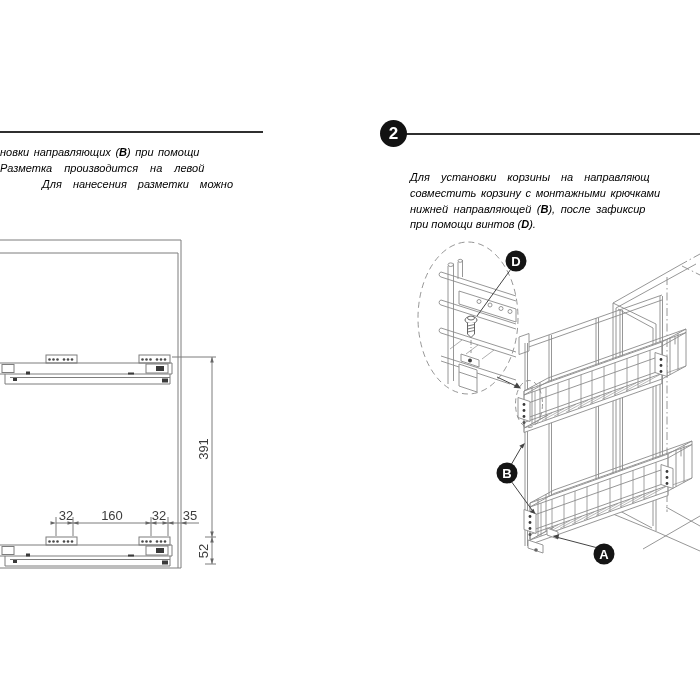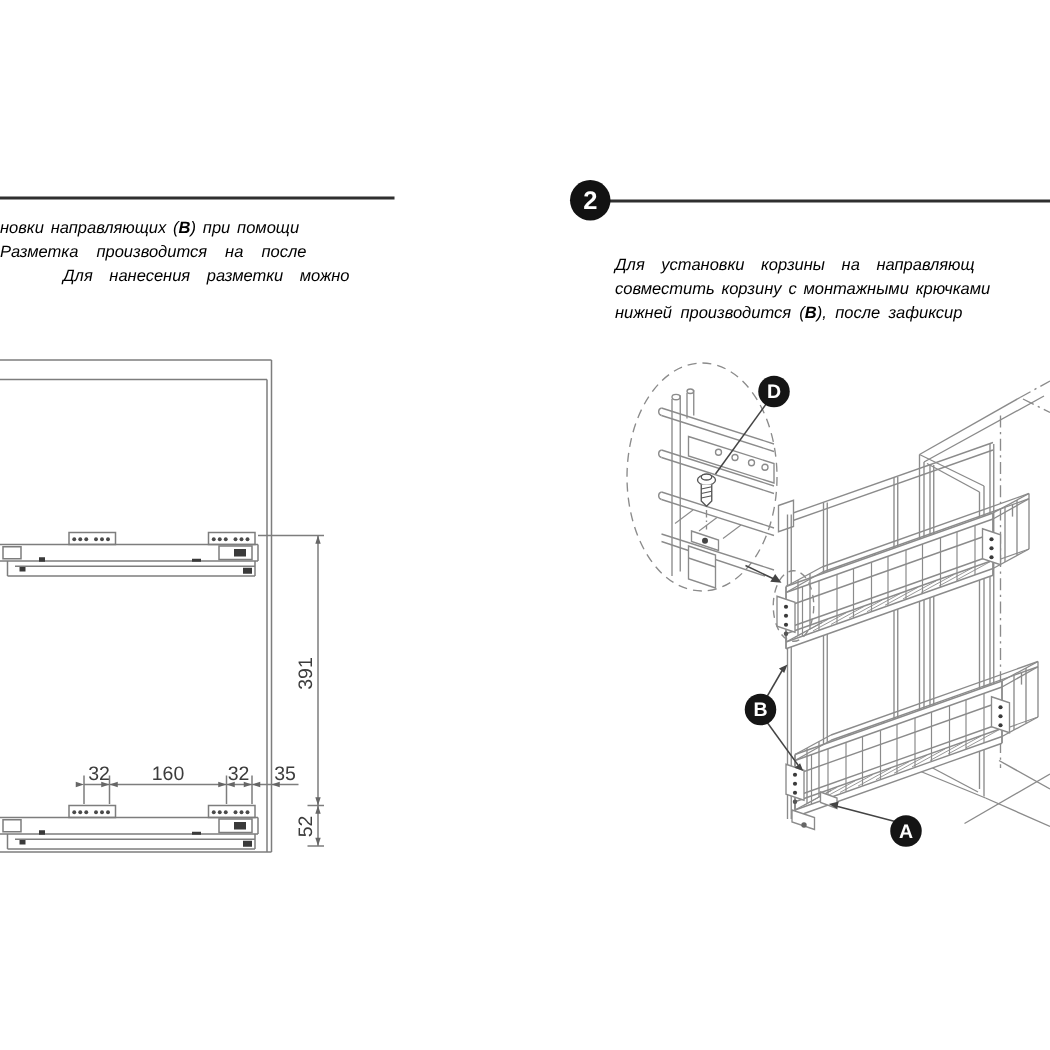--- a/index.html
+++ b/index.html
@@ -28,28 +28,29 @@
 </style>
 </head>
 <body>
 
 <div class="hr" id="hr-left"></div>
 <div class="hr" id="hr-right"></div>
 <div id="step-badge">2</div>
 
 <div class="txt" id="left-text">
   <div class="ln"><span>новки направляющих (</span><span style="font-weight: bold;">B</span><span>) при помощи</span></div>
-  <div class="ln"><span>Разметка производится на после</span></div>
+  <div class="ln"><span>Разметка производится на левой</span></div>
   <div class="ln"><span>Для нанесения разметки можно</span></div>
 </div>
 
 <div class="txt" id="right-text">
   <div class="ln"><span>Для установки корзины на направляющ</span></div>
   <div class="ln"><span>совместить корзину с монтажными крючками</span></div>
-  <div class="ln"><span>нижней производится (</span><span style="font-weight: bold;">B</span><span>), после зафиксир</span></div>
+  <div class="ln"><span>нижней направляющей (</span><span style="font-weight: bold;">B</span><span>), после зафиксир</span></div>
+  <div class="ln"><span>при помощи винтов (</span><span style="font-weight: bold;">D</span><span>).</span></div>
 </div>
 
 <svg style="left:0;top:233px" width="230" height="345" viewBox="0 233 230 345" fill="none" stroke="#7d7d7d" stroke-width="1">
 
   <defs>
     <g id="rail">
       <rect x="46" y="355" width="31" height="8" fill="#fff"></rect>
       <rect x="139" y="355" width="31" height="8" fill="#fff"></rect>
       <g fill="#4a4a4a" stroke="none">
         <circle cx="49.5" cy="359.5" r="1.3"></circle>

